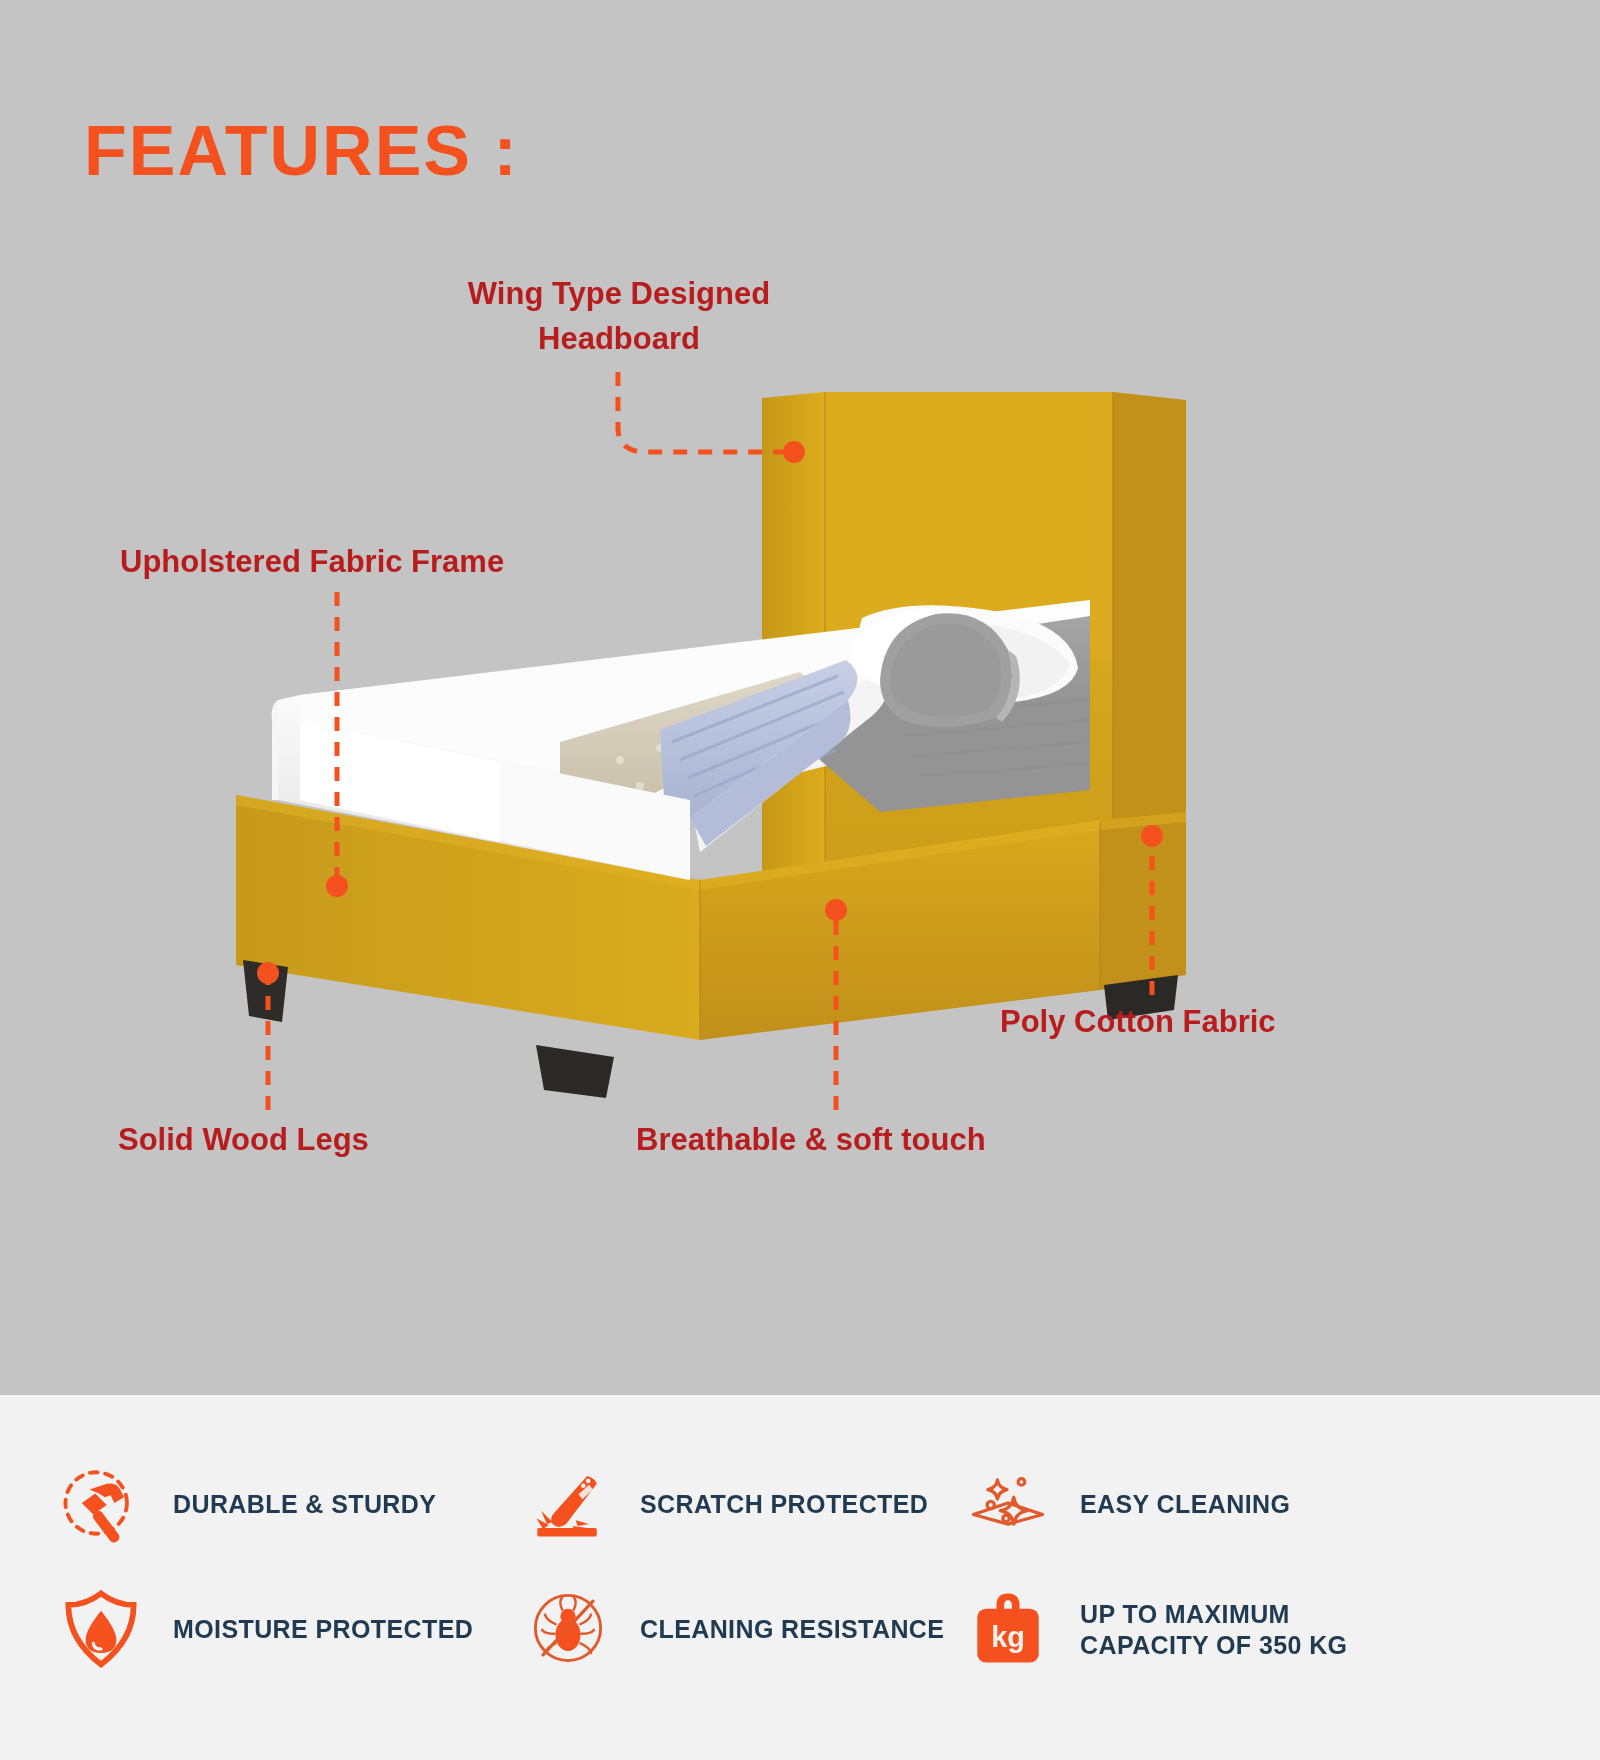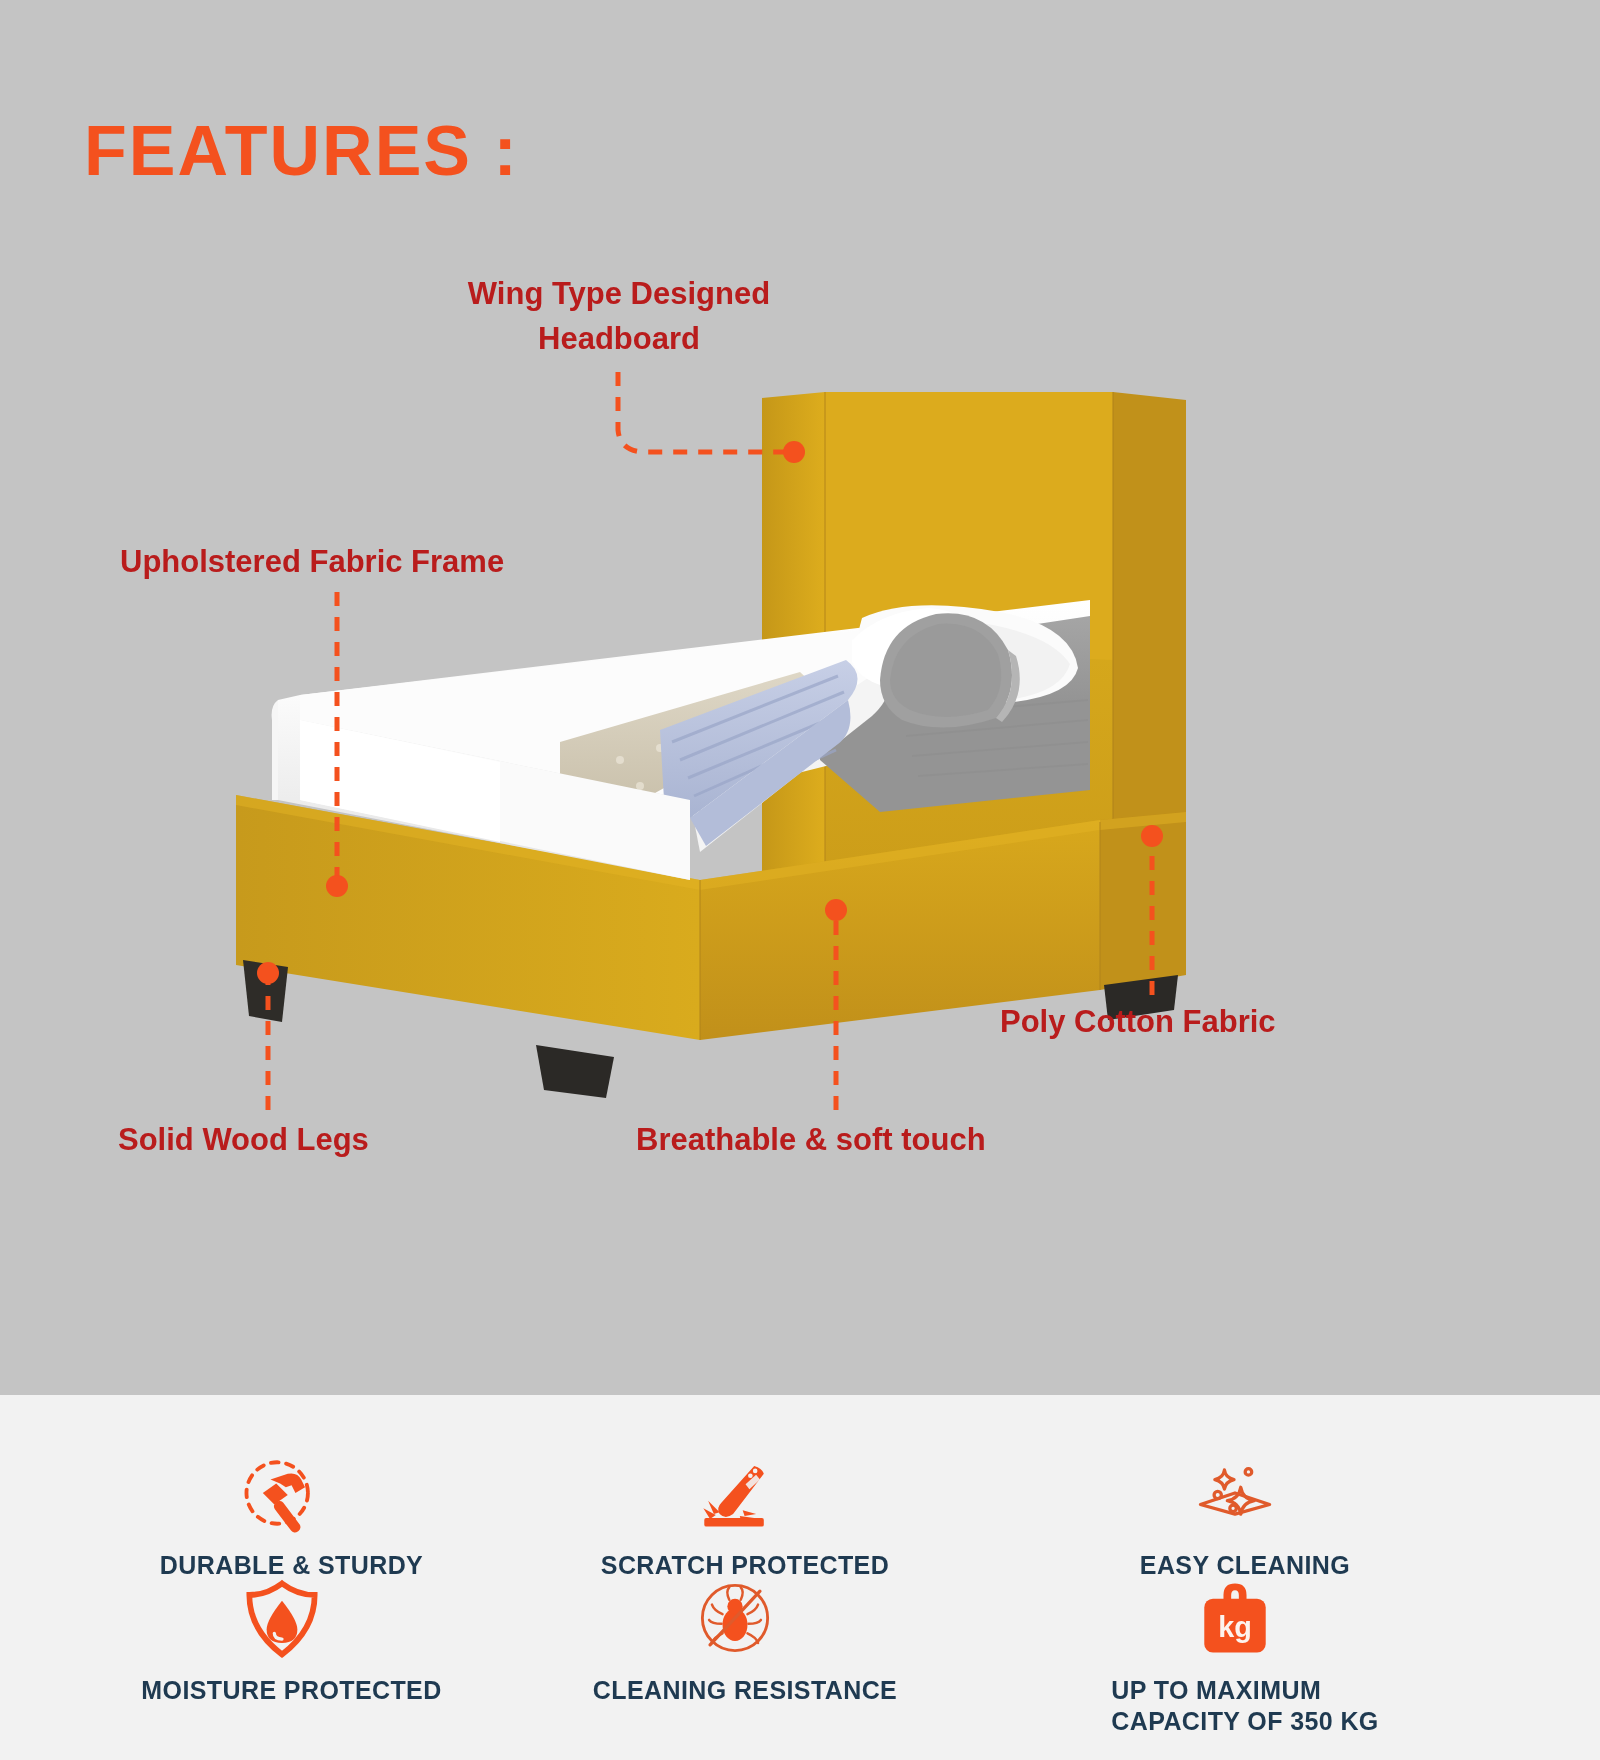--- a/index.html
+++ b/index.html
@@ -53,21 +53,20 @@
   #features {
     position:absolute; left:0; top:1395px; width:1600px; height:365px;
     background:#f2f2f2;
   }
   .frow { position:absolute; left:0; width:1600px; height:120px; display:flex; }
   #row1 { top:50px; }
   #row2 { top:175px; }
   .fcell {
     display:flex; align-items:center;
     height:120px;
-    flex-direction:column;
   }
   .fcell .ficon {
     width:105px; height:100px;
     display:flex; align-items:flex-start; justify-content:center;
     flex:0 0 105px;
   }
   .fcell .flabel {
     color:#1f3a51;
     font-size:25px; font-weight:bold;
     letter-spacing:.4px;

